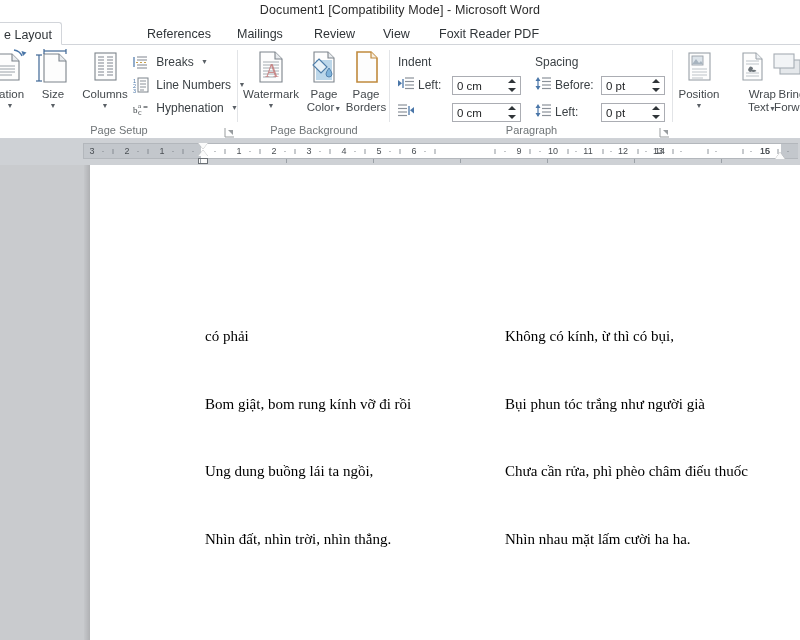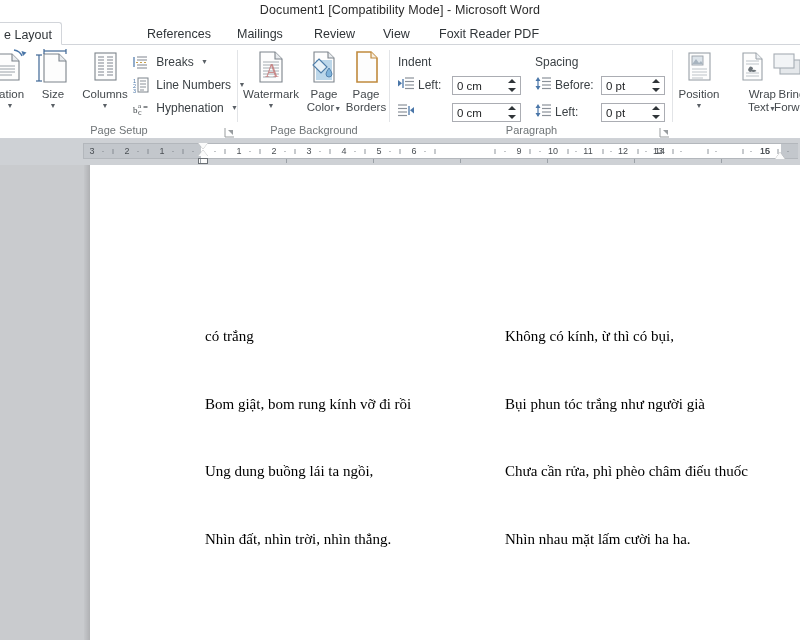--- a/index.html
+++ b/index.html
@@ -618,21 +618,21 @@
       <span class="bt" style="left:638px;"></span>
     </div>
   </div>
 
   <div class="docarea">
     <div class="page-shadow"></div>
     <div class="page">
 
       <div class="poem-col" style="left:115px;top:70px;width:275px;">
         <div class="stanza">
-          <span class="ln">có trắng</span>
+          <span class="ln">có phải</span>
           <span class="ln">Bom giật, bom rung kính vỡ đi rồi</span>
           <span class="ln">Ung dung buồng lái ta ngồi,</span>
           <span class="ln">Nhìn đất, nhìn trời, nhìn thẳng.</span>
         </div>
         
       </div>
 
       <div class="poem-col" style="left:415px;top:70px;width:290px;">
         <div class="stanza">
           <span class="ln">Không có kính, ừ thì có bụi,</span>

